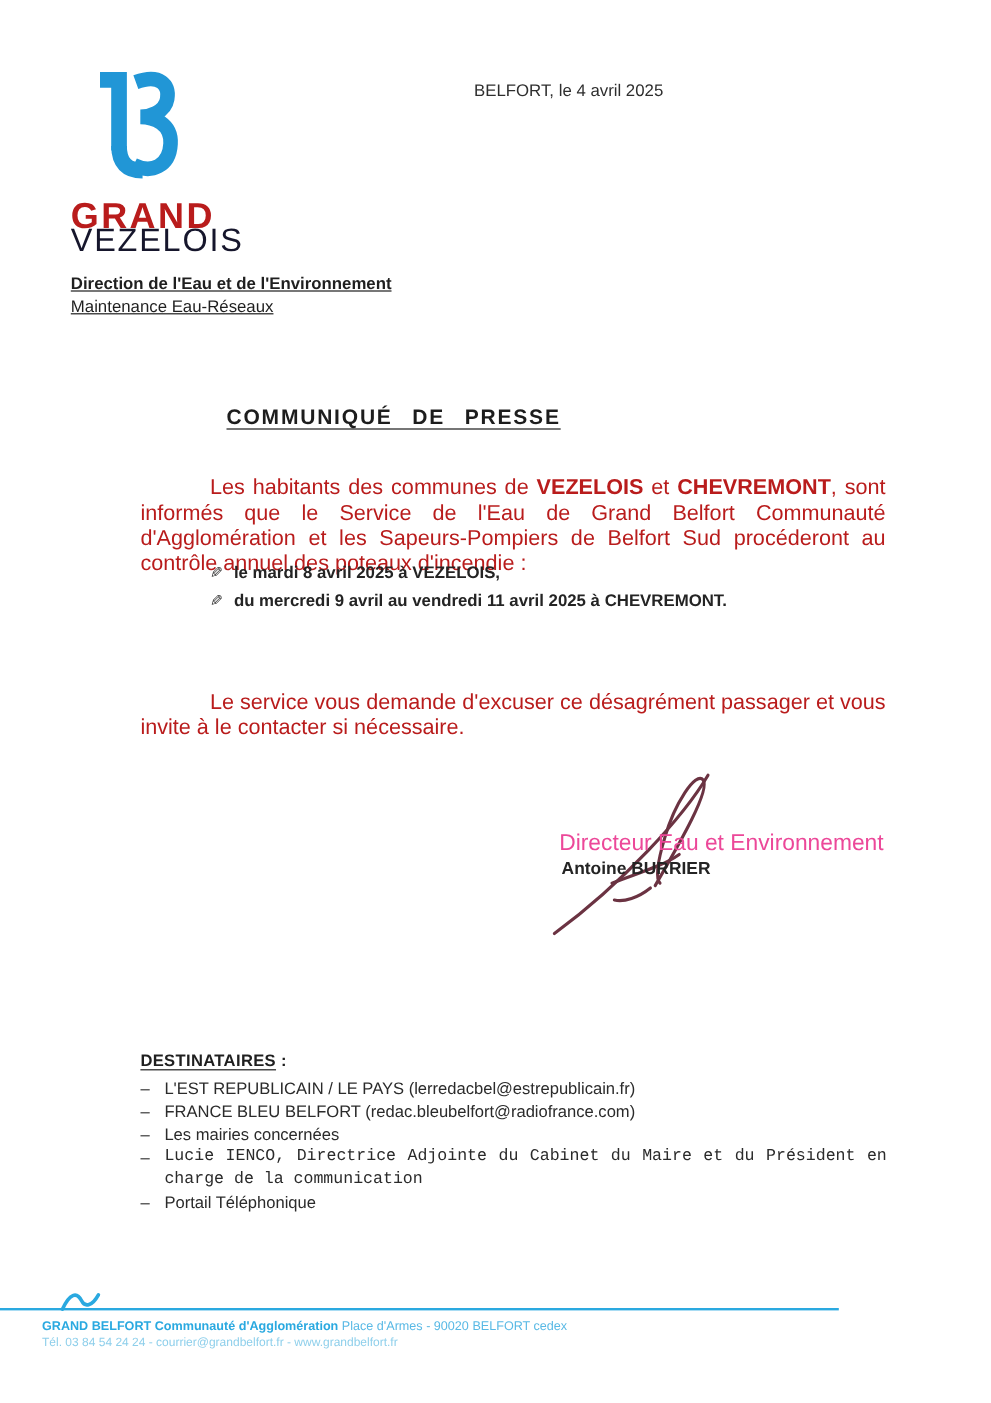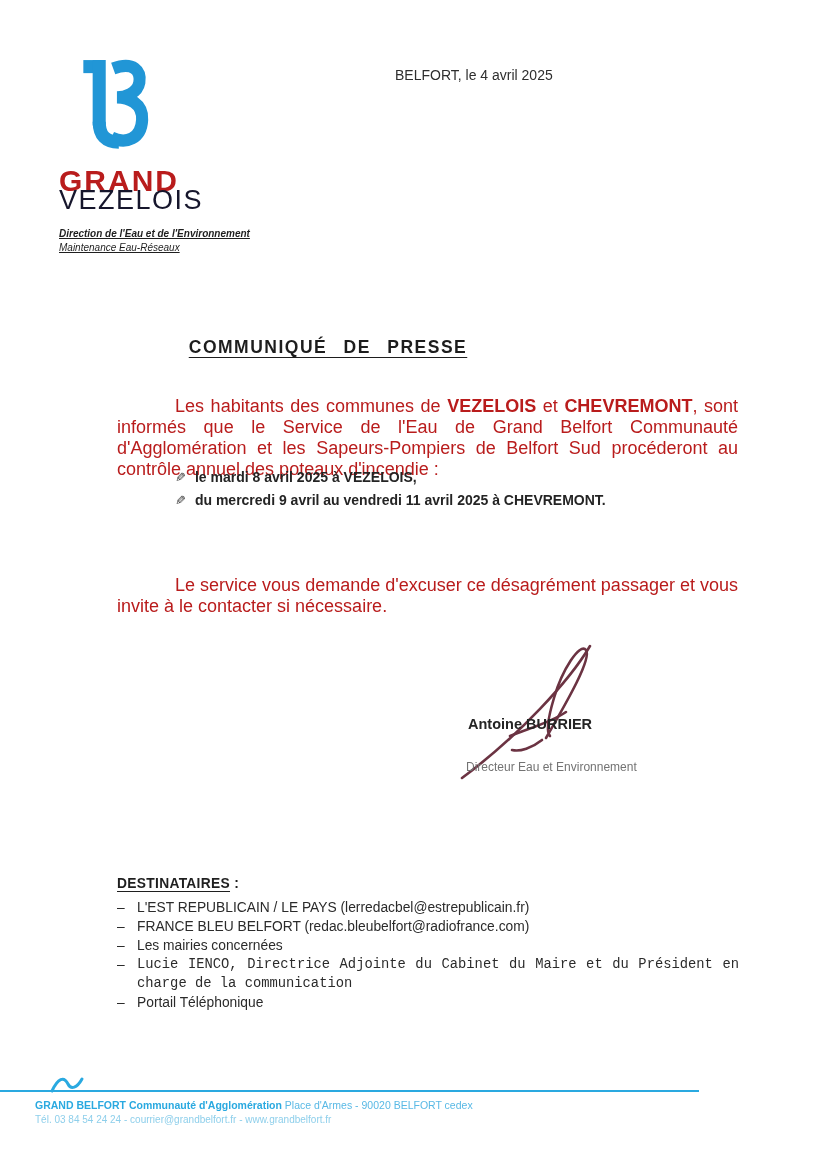--- a/index.html
+++ b/index.html
@@ -9,21 +9,21 @@
     font-family:"Liberation Sans", sans-serif; color:#2d2d2d; overflow:hidden;
   }
   .date-line { position:absolute; left:395px; top:67px; font-size:14px; color:#2e2e2e; }
 
   .logo-b { position:absolute; left:74px; top:54px; }
   .word-grand { position:absolute; left:59px; top:164px; font-size:30px; font-weight:700;
                 color:#b91c1c; letter-spacing:2px; }
   .word-belfort { position:absolute; left:59px; top:185px; font-size:27px; font-weight:400;
                   color:#16162c; letter-spacing:1.5px; }
 
-  .dept { position:absolute; left:59px; top:228px; font-size:10px; font-style:italic; color:#1f1f1f; }
+  .dept { position:absolute; left:59px; top:228px; font-size:14px; color:#1f1f1f; }
   .dept-line1 { font-weight:700; text-decoration:underline; }
   .dept-line2 { text-decoration:underline; margin-top:3px; }
 
   .title { position:absolute; left:0; top:337px; width:656px; text-align:center;
            font-size:17.5px; font-weight:700; letter-spacing:1.5px; word-spacing:10px;
            text-decoration:underline; text-underline-offset:4px; color:#1d1d1d; }
 
   .para { position:absolute; left:117px; width:621px; font-size:18px; line-height:21px;
           text-align:justify; color:#b91c1c; }
   .indent { text-indent:58px; }
@@ -32,21 +32,21 @@
   .p3 { top:575px; }
 
   .bullets { position:absolute; left:175px; top:466px; }
   .bullet { display:flex; align-items:baseline; line-height:22px; font-size:14px; }
   .bullet-icon { display:inline-block; transform:scaleX(-1); font-size:13px; color:#333;
                  margin-right:9px; }
   .bullet b { font-weight:700; color:#242424; }
 
   .sig-svg { position:absolute; left:450px; top:640px; }
   .sig-name { position:absolute; left:468px; top:716px; font-size:14.5px; font-weight:700; color:#242424; }
-  .sig-role { position:absolute; left:466px; top:760px; font-size:12px; color:#737373; }
+  .sig-role { position:absolute; left:466px; top:692px; font-size:19px; color:#ec4899; }
 
   .dest { position:absolute; left:117px; top:876px; width:622px; font-size:13.8px; color:#2b2b2b; }
   .dest-header { font-weight:700; letter-spacing:0.3px; margin-bottom:7px; color:#1f1f1f; }
   .u { text-decoration:underline; text-underline-offset:3px; }
   .dest-item { display:flex; line-height:19px; }
   .dest-dash { width:20px; flex:0 0 20px; }
   .dest-text { flex:1; }
   .justify { text-align:justify;font-family:Liberation Mono, monospace; }
 
   .footer { position:absolute; left:0; top:1090px; width:699px; }

